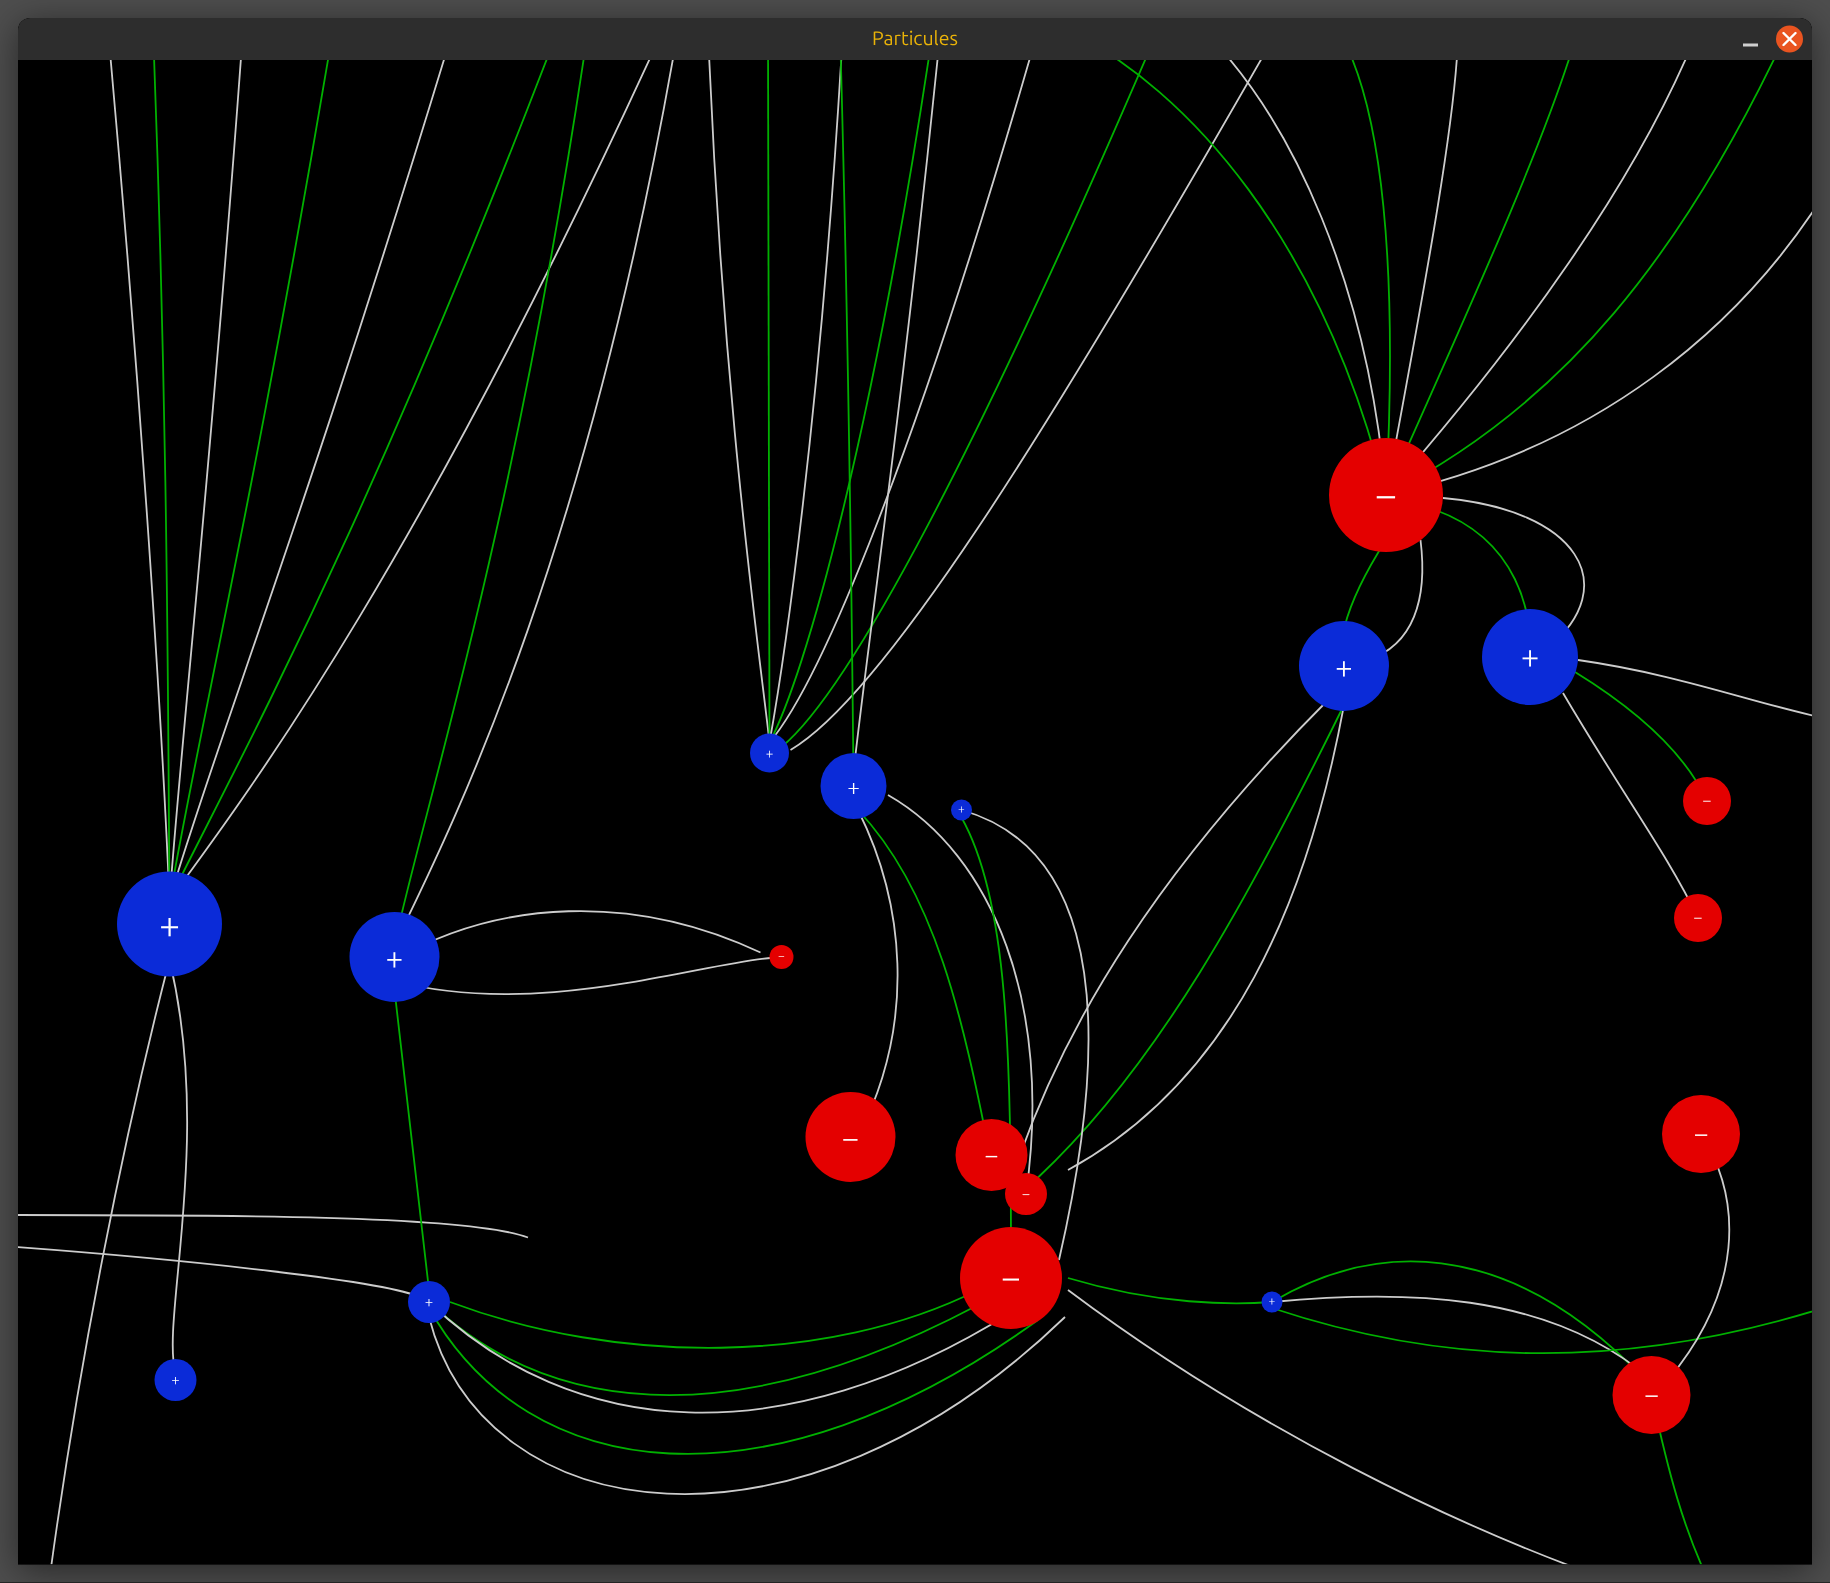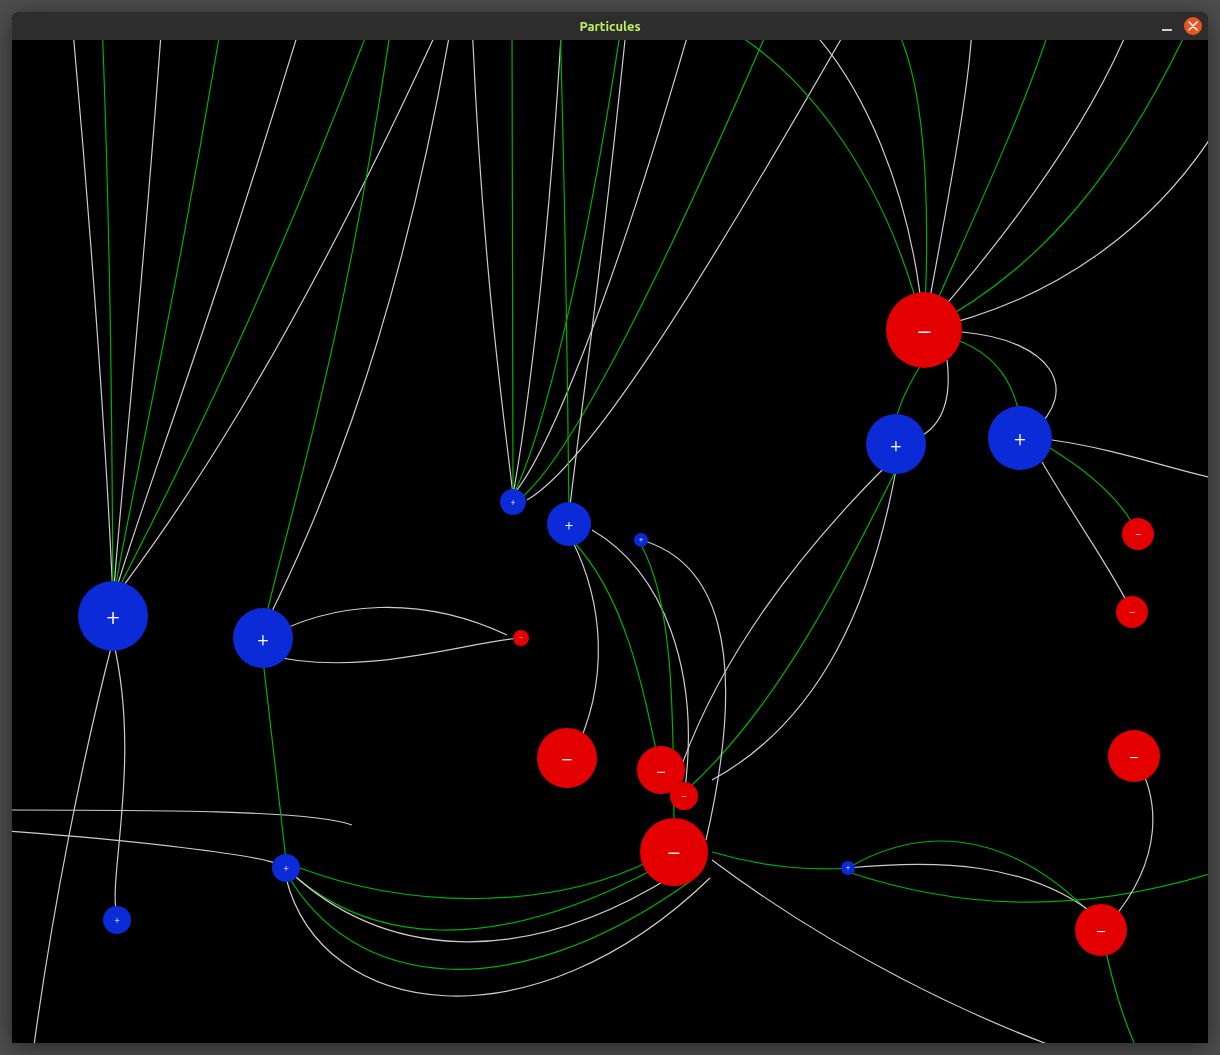--- a/index.html
+++ b/index.html
@@ -25,23 +25,23 @@
     .titlebar {
       height: 28px;
       background: #2d2d2d;
       display: flex;
       align-items: center;
       justify-content: center;
       position: relative;
       border-radius: 8px 8px 0 0;
     }
     .titlebar-title {
-      color: #bef264;
+      color: #eab308;
       font-size: 13px;
-      font-weight: 700;
+      font-weight: 400;
     }
     .win-controls {
       position: absolute;
       right: 6px;
       top: 50%;
       transform: translateY(-50%);
       display: flex;
       align-items: center;
       gap: 10px;
     }

